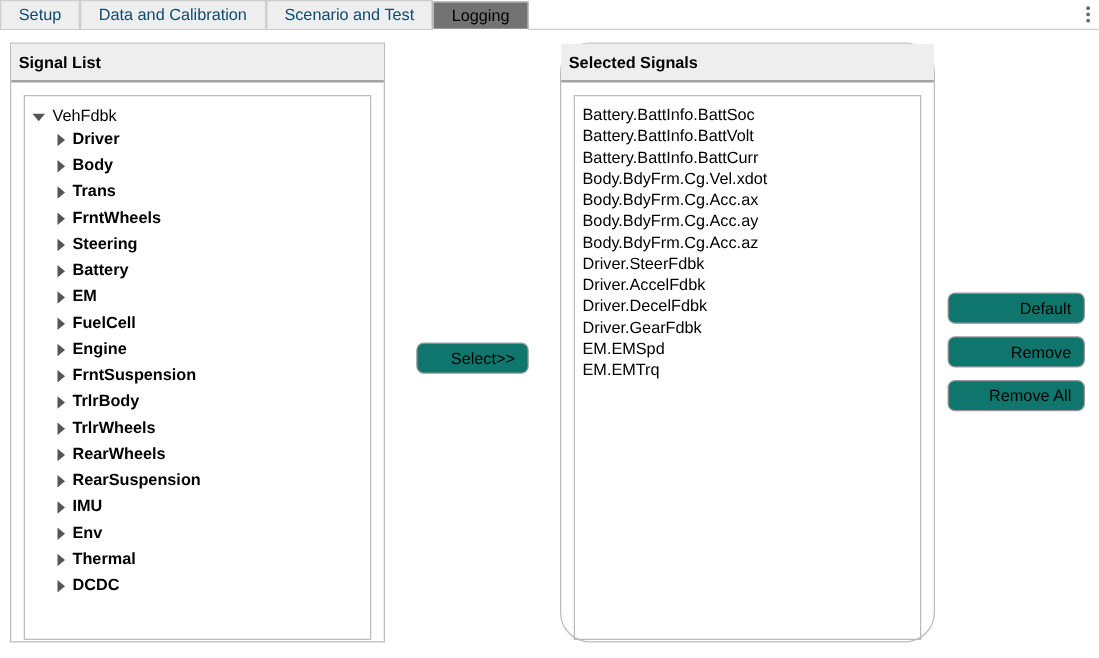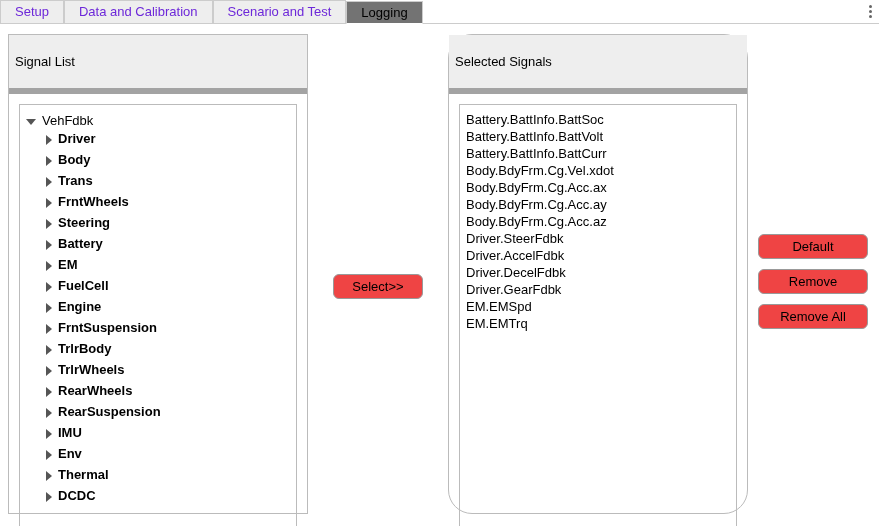--- a/index.html
+++ b/index.html
@@ -20,21 +20,21 @@
     position: relative;
   }
   .tab {
     padding: 3px 14px;
     border: 1px solid #ccc;
     border-bottom: none;
     background: #eeeeee;
     margin-right: 0px;
     font-size: 13px;
     cursor: pointer;
-    color: #6d28d9;
+    color: #0c4a6e;
   }
   .tab.active {
     background: #737373;
     color: #000;
     border-bottom: 1px solid #fff;
     position: relative;
     top: 1px;
   }
   .kebab {
     margin-left: auto;
@@ -55,23 +55,24 @@
     padding: 10px 8px;
     gap: 10px;
     align-items: flex-start;
   }
   .panel {
     border: 1px solid #bbb;
     background: #fff;
   }
   .panel-title {
     background: #eeeeee;
-    border-bottom: 6px solid #a3a3a3;
-    padding: 19px 6px;
-    font-size: 13px;
+    border-bottom: 2px solid #a3a3a3;
+    padding: 7px 6px;
+    font-size: 13px;
+    font-weight: bold;
   }
   .signal-list-panel {
     width: 300px;
     height: 480px;
   }
   .selected-panel {
     width: 300px;
     height: 480px;
     border-radius: 24px;
   }
@@ -123,24 +124,24 @@
     flex-direction: column;
     align-items: center;
     justify-content: flex-start;
     padding-top: 240px;
   }
   .btn {
     min-width: 90px;
     padding: 4px 10px;
     border: 1px solid #999;
     border-radius: 6px;
-    background: #ef4444;
-    font-size: 13px;
-    cursor: pointer;
-    text-align: center;
+    background: #0f766e;
+    font-size: 13px;
+    cursor: pointer;
+    text-align: right;
   }
   .right-col {
     width: 110px;
     display: flex;
     flex-direction: column;
     gap: 10px;
     padding-top: 200px;
     align-items: stretch;
   }
   .right-col .btn { min-width: 90px; }

